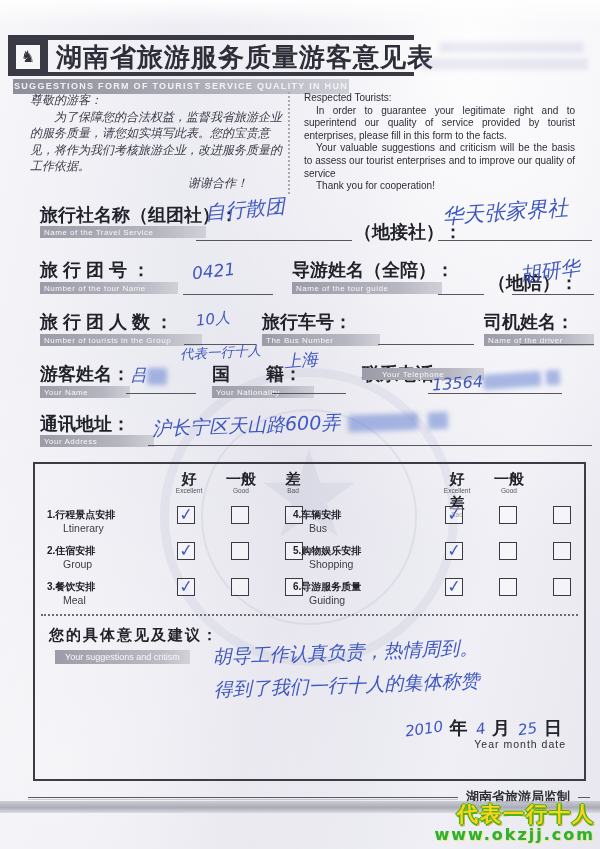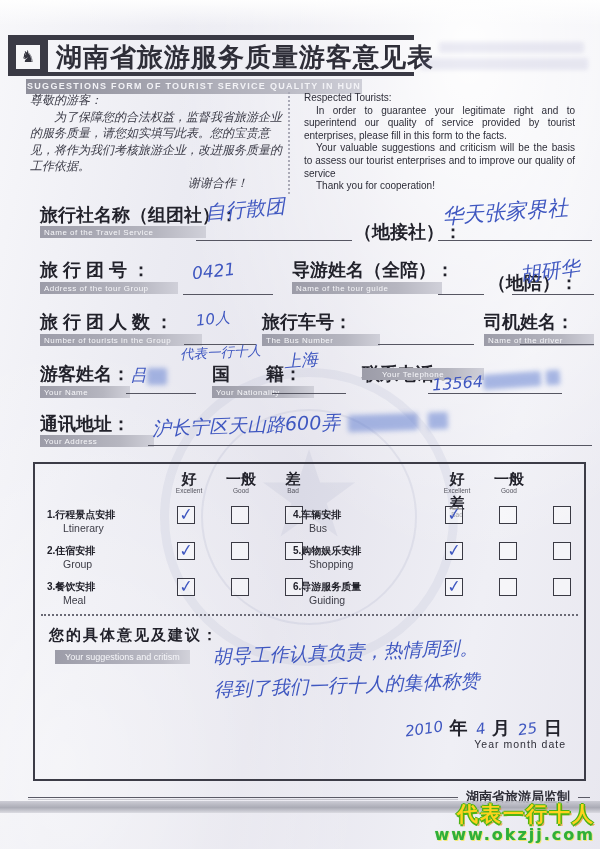--- a/index.html
+++ b/index.html
@@ -12,21 +12,21 @@
   .topband{position:absolute;top:0;left:0;right:0;height:26px;
     background:linear-gradient(#fefefe,rgba(254,254,254,0));}
   
   .bar{position:absolute;background:#3a3a45;}
   .logo{position:absolute;left:8px;top:40px;width:40px;height:34px;background:#3a3a45;
     display:flex;align-items:center;justify-content:center;}
   .logo .white{width:24px;height:24px;background:#f6f6f8;display:flex;align-items:center;
     justify-content:center;font-size:16px;color:#34343e;line-height:1;}
   .title-cn{position:absolute;left:56px;top:40px;font-size:26px;font-weight:bold;
     letter-spacing:1px;color:#2e2e38;white-space:nowrap;}
-  .title-en{position:absolute;left:26px;top:79px;width:336px;height:15px;line-height:15px;
+  .title-en{position:absolute;left:13px;top:79px;width:336px;height:15px;line-height:15px;
     font-size:9px;font-weight:bold;letter-spacing:1.3px;color:#f2f2f6;text-align:center;
     background:linear-gradient(90deg,#8e8e9a,#b9b9c3 75%,#cfcfd8);white-space:nowrap;overflow:hidden;}
   .ghost{position:absolute;background:rgba(120,120,175,.14);filter:blur(2px);border-radius:2px;}
   
   .intro{position:absolute;left:30px;top:92px;width:545px;height:102px;display:flex;}
   .intro-cn{width:252px;font-family:"DejaVu Serif",serif;font-style:italic;
     font-size:12px;line-height:1.38;color:#3a3a46;}
   .intro-cn .body{text-indent:2em;}
   .intro-cn .closing{text-align:right;padding-right:34px;}
   .intro-en{flex:1;padding-left:14px;margin-left:6px;border-left:2px dotted #a9a9b6;
@@ -124,21 +124,21 @@
 
   <div class="lbl" style="left:40px;top:203px;">旅行社名称（组团社）：</div>
   <div class="sub" style="left:40px;top:226px;width:156px;">Name   of   the   Travel   Service</div>
   <div class="hwabs hw" style="left:205px;top:196px;font-size:20px;transform:rotate(-5deg);">自行散团</div>
   <div class="ul" style="left:196px;top:240px;width:156px;"></div>
   <div class="lbl" style="left:354px;top:220px;">（地接社）：</div>
   <div class="hwabs hw" style="left:442px;top:198px;font-size:21px;transform:rotate(-4deg);">华天张家界社</div>
   <div class="ul" style="left:438px;top:240px;width:154px;"></div>
 
   <div class="lbl" style="left:40px;top:258px;">旅 行 团 号 ：</div>
-  <div class="sub" style="left:40px;top:282px;width:128px;">Address  of  the  tour  Group</div>
+  <div class="sub" style="left:40px;top:282px;width:128px;">Number  of  the  tour  Name</div>
   <div class="hwabs hw" style="left:192px;top:261px;font-size:17px;transform:rotate(-6deg);">0421</div>
   <div class="ul" style="left:183px;top:294px;width:90px;"></div>
   <div class="lbl" style="left:292px;top:258px;">导游姓名（全陪）：</div>
   <div class="sub" style="left:292px;top:282px;width:140px;">Name   of   the   tour   guide</div>
   <div class="ul" style="left:438px;top:294px;width:46px;"></div>
   <div class="lbl" style="left:488px;top:271px;">（地陪）：</div>
   <div class="hwabs hw" style="left:520px;top:258px;font-size:20px;transform:rotate(-8deg);">胡研华</div>
   <div class="ul" style="left:512px;top:294px;width:82px;"></div>
 
   <div class="lbl" style="left:40px;top:310px;">旅 行 团 人 数 ：</div>

